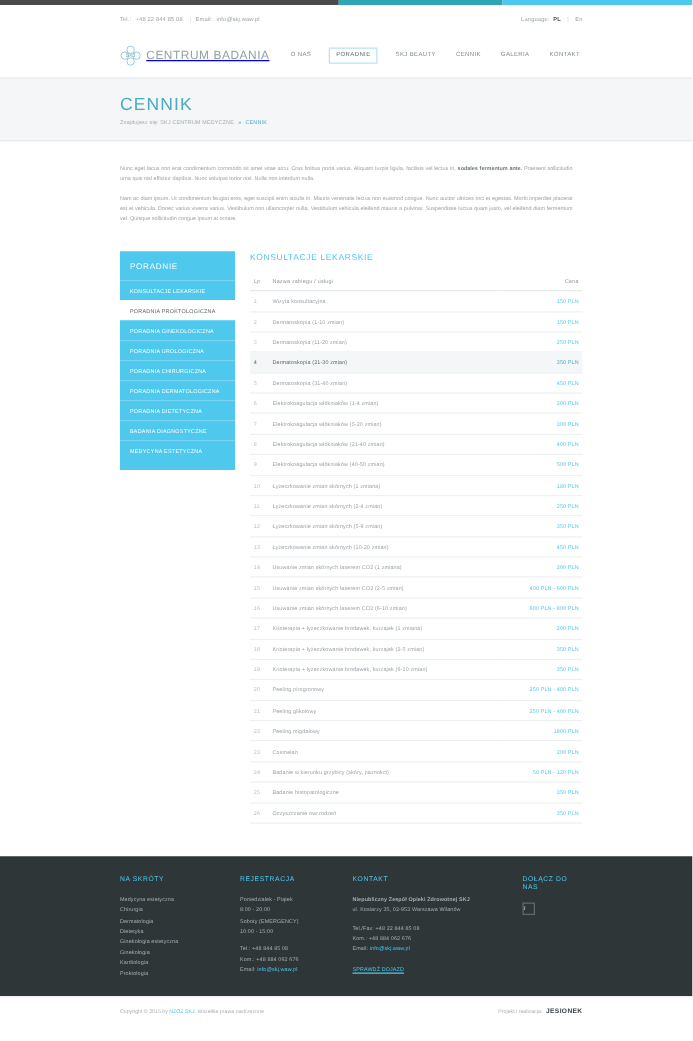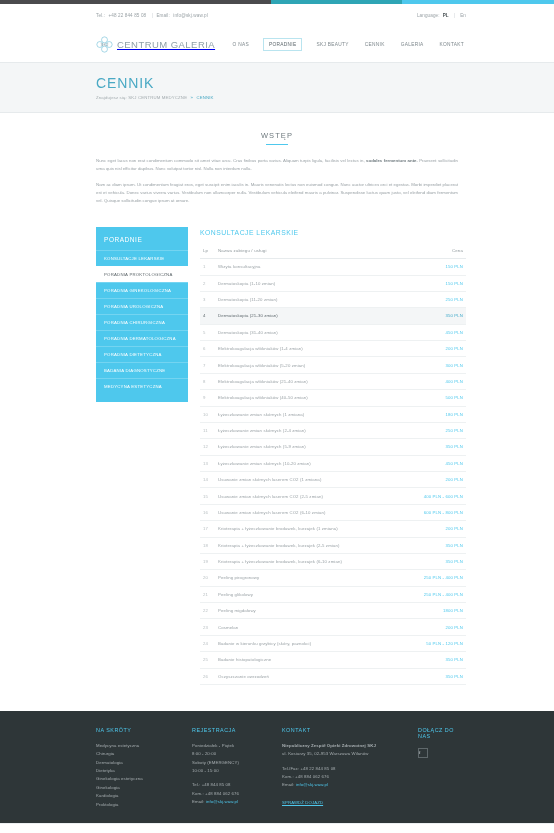--- a/index.html
+++ b/index.html
@@ -261,21 +261,21 @@
         <svg viewBox="0 0 40 40" width="17" height="17">
           <g fill="none" stroke="#7fc6dc" stroke-width="1.6">
             <circle cx="20" cy="9" r="7"></circle>
             <circle cx="9" cy="20" r="7"></circle>
             <circle cx="31" cy="20" r="7"></circle>
             <circle cx="20" cy="31" r="7"></circle>
           </g>
           <text x="20" y="23" font-size="10" fill="#8fa0a8" text-anchor="middle" font-family="Liberation Sans, sans-serif">SKJ</text>
         </svg>
       </span>
-      <span class="wordmark">CENTRUM GALERIA</span>
+      <span class="wordmark">CENTRUM BADANIA</span>
     </a>
     <nav class="mainnav">
       <a href="#" class="nav-item">O NAS</a>
       <a href="#" class="nav-item active">PORADNIE</a>
       <a href="#" class="nav-item">SKJ BEAUTY</a>
       <a href="#" class="nav-item">CENNIK</a>
       <a href="#" class="nav-item">GALERIA</a>
       <a href="#" class="nav-item">KONTAKT</a>
     </nav>
   </div>
@@ -284,21 +284,20 @@
     <h1>CENNIK</h1>
     <div class="breadcrumb">
       <span>Znajdujesz się:</span>
       <a href="#" style="color:#a3abaf;text-decoration:none">SKJ CENTRUM MEDYCZNE</a>
       <span class="crumb-sep">»</span>
       <span class="crumb-current">CENNIK</span>
     </div>
   </div>
 
   <section class="intro">
-    <h2>WSTĘP</h2>
     <p>
       <span>Nunc eget lacus non erat condimentum commodo sit amet vitae arcu. Cras finibus porta varius. Aliquam turpis ligula, facilisis vel lectus in, </span><b>sodales fermentum ante.</b><span> Praesent sollicitudin urna quis nisl efficitur dapibus. Nunc volutpat tortor nisl. Nulla non interdum nulla.</span>
     </p>
     <p>Nam ac diam ipsum. Ut condimentum feugiat eros, eget suscipit enim iaculis in. Mauris venenatis lectus non euismod congue. Nunc auctor ultrices orci et egestas. Morbi imperdiet placerat est et vehicula. Donec varius viverra varius. Vestibulum non ullamcorper nulla. Vestibulum vehicula eleifend mauris a pulvinar. Suspendisse luctus quam justo, vel eleifend diam fermentum vel. Quisque sollicitudin congue ipsum at ornare.</p>
   </section>
 
   <section class="content">
 
     <aside class="sidebar">
       <div class="side-title">PORADNIE</div>

